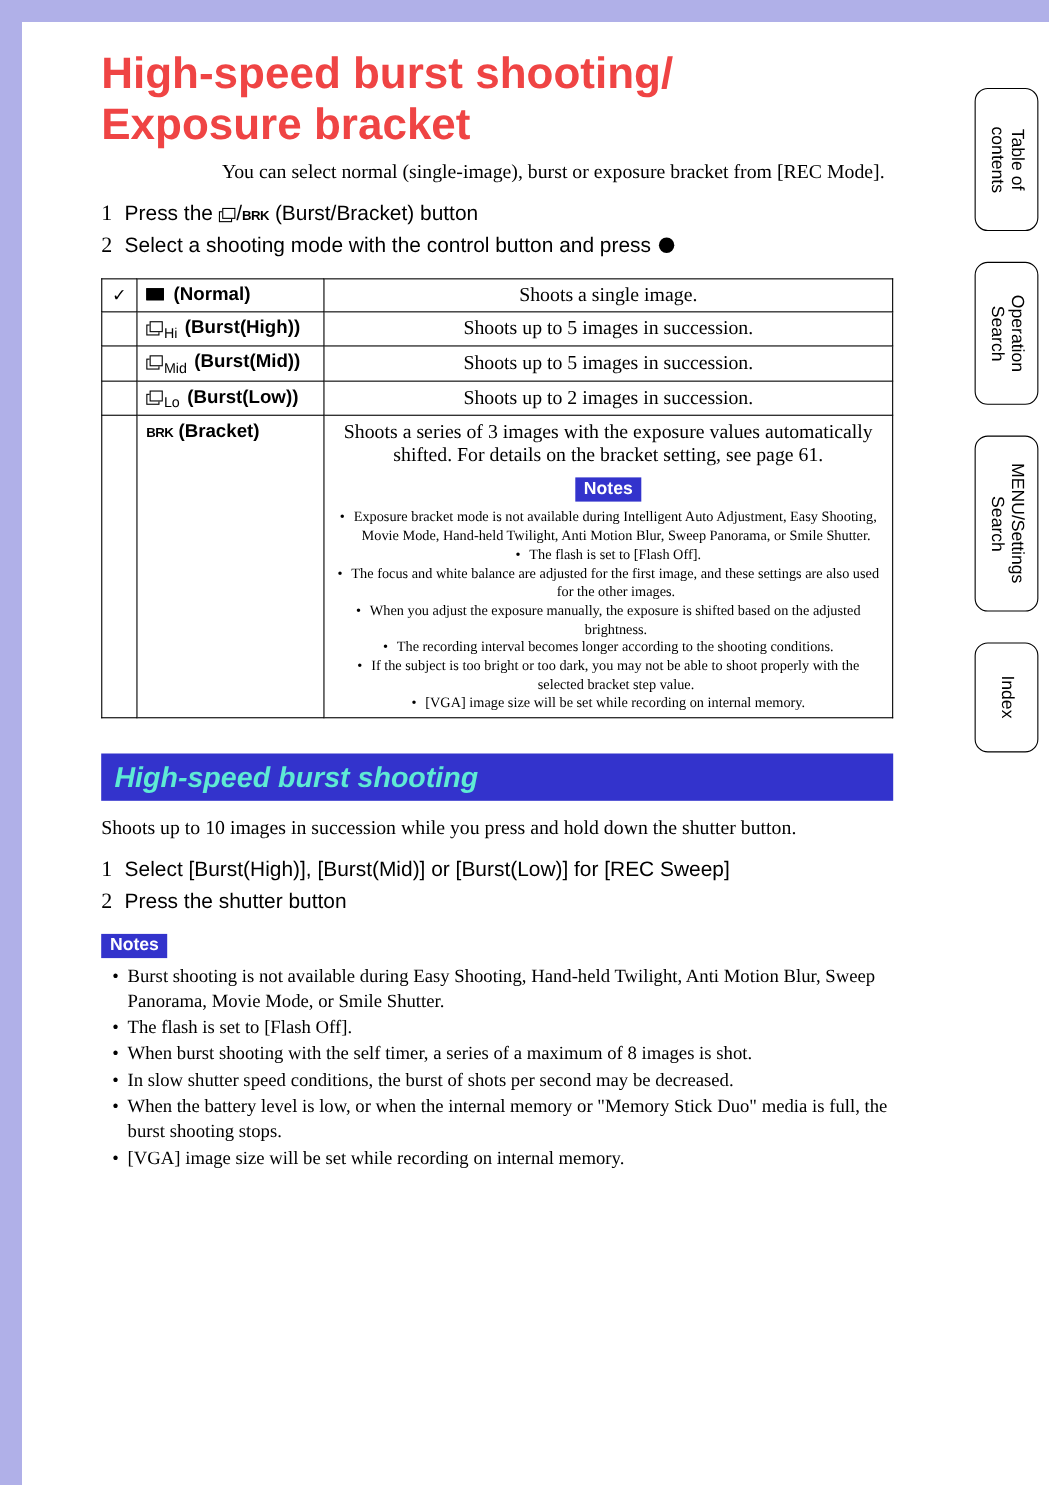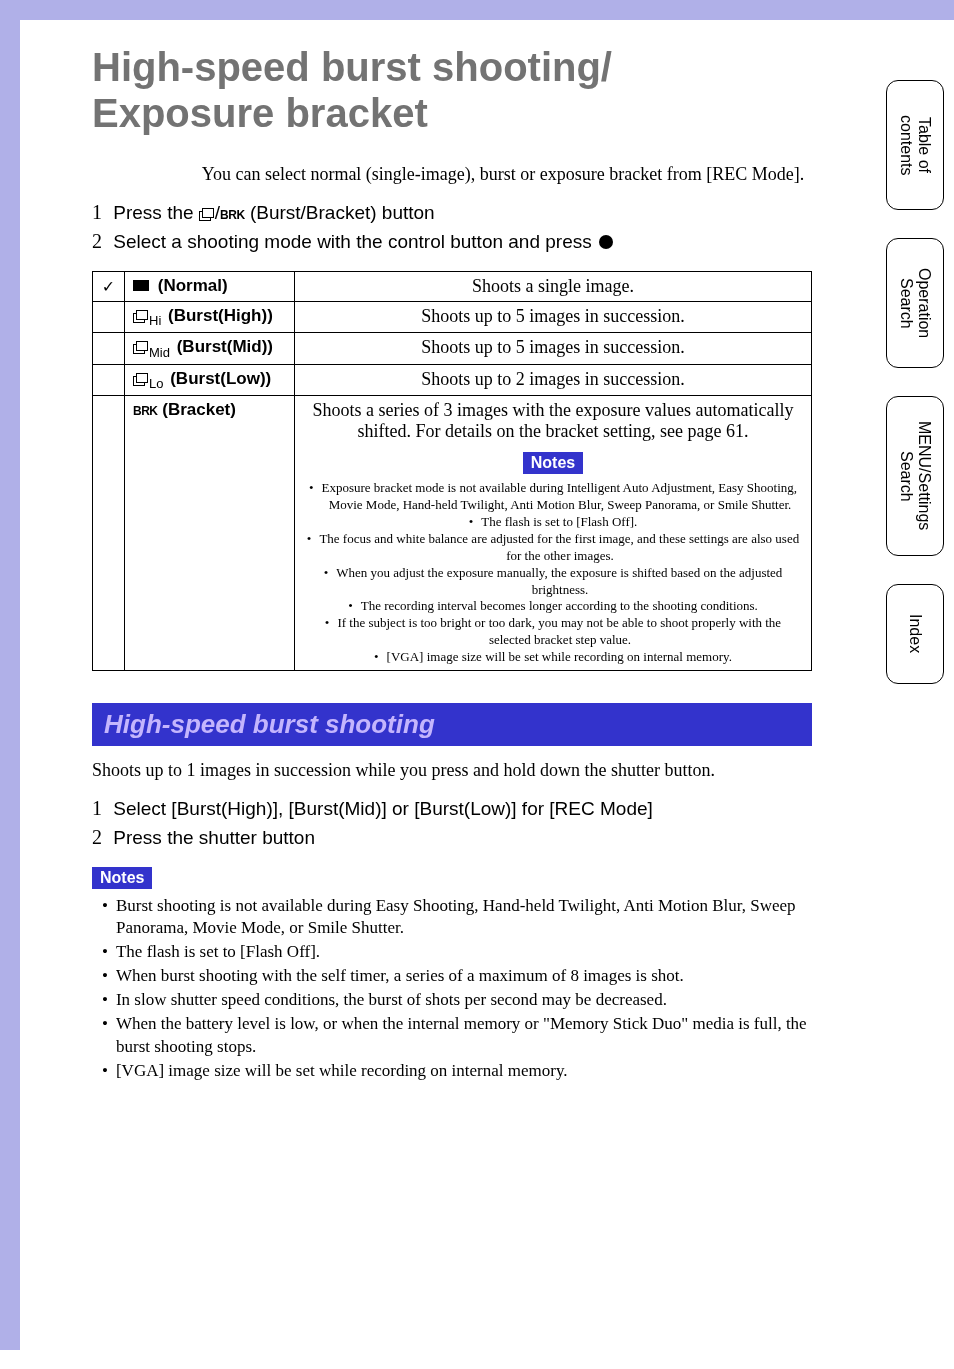--- a/index.html
+++ b/index.html
@@ -7,39 +7,39 @@
   .top-bar { height: 20px; background: #b0b0e8; }
   .left-bar { position: absolute; left: 0; top: 20px; width: 20px; height: 1330px; background: #b0b0e8; }
   .page { position: relative; padding: 24px 40px 20px 92px; }
   .side-tabs { position: absolute; right: 10px; top: 60px; display: flex; flex-direction: column; gap: 28px; }
   .side-tab { width: 58px; border: 1px solid #000; border-radius: 12px; display: flex; align-items: center; justify-content: center; padding: 14px 0; font-family: Helvetica, Arial, sans-serif; font-size: 16px; }
   .side-tab-text { writing-mode: vertical-rl; text-orientation: mixed; text-align: center; line-height: 1.1; }
   .tab-toc { height: 130px; }
   .tab-op { height: 130px; }
   .tab-menu { height: 160px; }
   .tab-index { height: 100px; }
-  h1 { font-family: Helvetica, Arial, sans-serif; font-size: 40px; font-weight: bold; color: #737373; line-height: 1.15; margin-bottom: 28px; }
+  h1 { font-family: Helvetica, Arial, sans-serif; font-size: 40px; font-weight: bold; color: #ef4444; line-height: 1.15; margin-bottom: 10px; }
   .intro { font-size: 18px; margin-bottom: 16px; text-align: center; }
   .steps { font-family: Helvetica, Arial, sans-serif; font-size: 19px; margin-bottom: 18px; }
   .steps > div { margin-bottom: 6px; }
   .step-num { font-family: "Times New Roman", serif; font-size: 20px; margin-right: 6px; }
   .brk-text { font-family: Arial, sans-serif; font-weight: bold; font-size: 12px; letter-spacing: -0.5px; }
   .dot { display: inline-block; width: 14px; height: 14px; background: #000; border-radius: 50%; vertical-align: -1px; margin-left: 2px; }
   table { border-collapse: collapse; width: 720px; margin-bottom: 32px; }
   td { border: 1px solid #000; padding: 4px 8px; font-size: 18px; vertical-align: top; }
   td.check { width: 32px; text-align: center; }
   td.label { width: 170px; font-family: Helvetica, Arial, sans-serif; font-weight: bold; font-size: 17px; }
   td.desc { font-family: "Times New Roman", serif; text-align: center; }
   .icon-box { display: inline-block; width: 16px; height: 11px; border: 1.5px solid #000; background: #000; vertical-align: 0px; margin-right: 4px; }
   .icon-burst { font-family: Arial, sans-serif; font-size: 13px; font-weight: normal; margin-right: 2px; }
   .notes-badge { display: inline-block; background: #3333cc; color: #fff; font-family: Helvetica, Arial, sans-serif; font-weight: bold; font-size: 16px; padding: 2px 8px; margin: 10px 0 6px 0; }
   ul.notes-list { list-style: none; padding-left: 0; }
   ul.notes-list li { font-size: 13px; line-height: 1.3; padding-left: 14px; text-indent: -14px; margin-bottom: 0; }
   ul.notes-list li::before { content: "•"; margin-right: 8px; }
-  .section-header { background: #3333cc; color: #c4b5fd; font-family: Helvetica, Arial, sans-serif; font-size: 26px; font-weight: bold; font-style: italic; padding: 6px 12px; margin-bottom: 14px; width: 720px; }
+  .section-header { background: #3333cc; color: #5eead4; font-family: Helvetica, Arial, sans-serif; font-size: 26px; font-weight: bold; font-style: italic; padding: 6px 12px; margin-bottom: 14px; width: 720px; }
   .section-intro { font-size: 18px; margin-bottom: 16px; }
   .bottom-notes-badge { display: inline-block; background: #3333cc; color: #fff; font-family: Helvetica, Arial, sans-serif; font-weight: bold; font-size: 16px; padding: 2px 8px; margin-bottom: 6px; }
   ul.bottom-notes { list-style: none; padding-left: 10px; width: 720px; }
   ul.bottom-notes li { font-size: 17px; line-height: 1.3; padding-left: 14px; text-indent: -14px; margin-bottom: 2px; }
   ul.bottom-notes li::before { content: "•"; margin-right: 8px; }
   .footer { position: absolute; right: 40px; bottom: -60px; text-align: right; }
   .page-num { font-family: Helvetica, Arial, sans-serif; font-size: 26px; }
   .page-gb { font-size: 14px; vertical-align: top; }
   .continued { color: #3333cc; font-family: Helvetica, Arial, sans-serif; font-size: 18px; margin-top: 4px; }
   .continued-arrow { font-size: 20px; }
@@ -126,24 +126,24 @@
           <li>The recording interval becomes longer according to the shooting conditions.</li>
           <li>If the subject is too bright or too dark, you may not be able to shoot properly with the selected bracket step value.</li>
           <li>[VGA] image size will be set while recording on internal memory.</li>
         </ul>
       </td>
     </tr>
   </tbody>
     </table>
 
   <div class="section-header">High-speed burst shooting</div>
-  <p class="section-intro">Shoots up to 1 images in succession while you press and hold down the shutter button.</p>
+  <p class="section-intro">Shoots up to 10 images in succession while you press and hold down the shutter button.</p>
 
   <div class="steps">
-    <div><span class="step-num">1</span> <span>Select [Burst(High)], [Burst(Mid)] or [Burst(Low)] for [REC Mode]</span></div>
+    <div><span class="step-num">1</span> <span>Select [Burst(High)], [Burst(Mid)] or [Burst(Low)] for [REC Sweep]</span></div>
     <div><span class="step-num">2</span> <span>Press the shutter button</span></div>
   </div>
 
   <div class="bottom-notes-badge">Notes</div>
   <ul class="bottom-notes">
     <li>Burst shooting is not available during Easy Shooting, Hand-held Twilight, Anti Motion Blur, Sweep Panorama, Movie Mode, or Smile Shutter.</li>
     <li>The flash is set to [Flash Off].</li>
     <li>When burst shooting with the self timer, a series of a maximum of 8 images is shot.</li>
     <li>In slow shutter speed conditions, the burst of shots per second may be decreased.</li>
     <li>When the battery level is low, or when the internal memory or "Memory Stick Duo" media is full, the burst shooting stops.</li>

